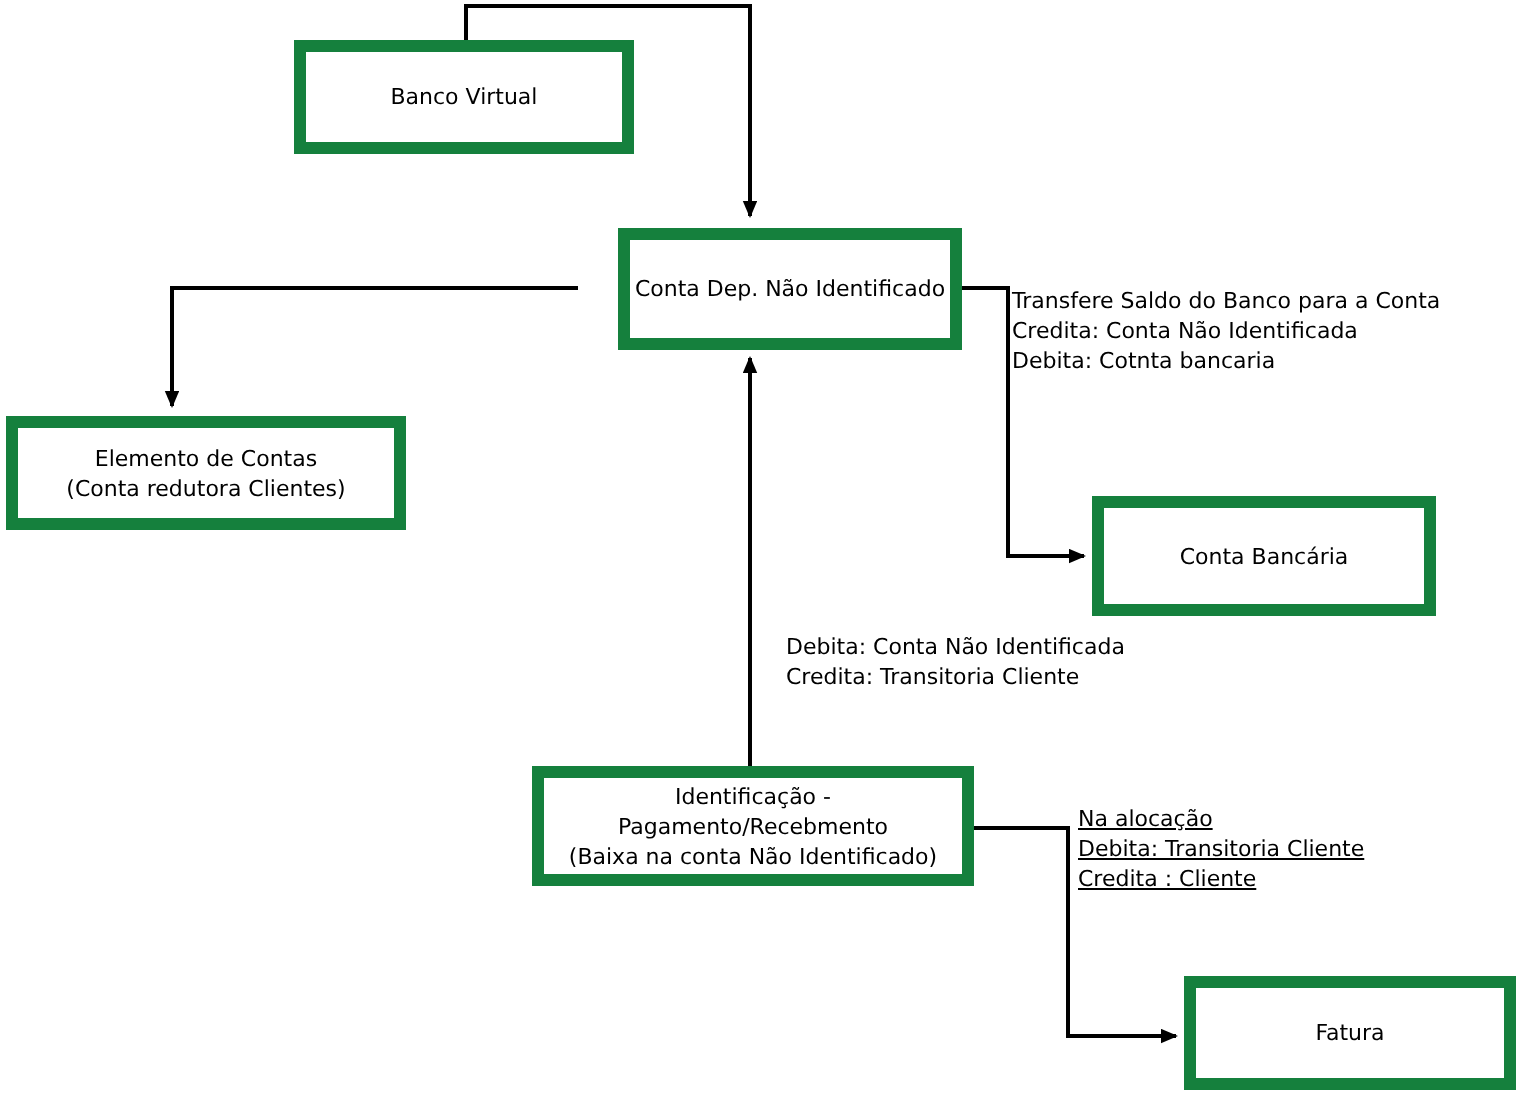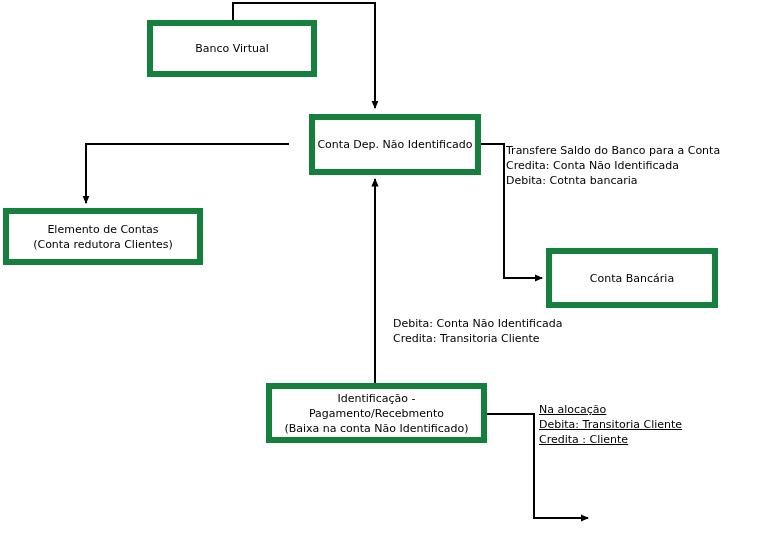--- a/index.html
+++ b/index.html
@@ -99,20 +99,23 @@
 
   <div class="node" style="left:546px; top:248px; width:172px; height:60px;">
     <span class="label">Conta Bancária</span>
   </div>
 
   <div class="node" style="left:266px; top:383px; width:221px; height:60px;">
     <span class="label">Identificação - Pagamento/Recebmento
 (Baixa na conta Não Identificado)</span>
   </div>
 
+  <div class="node" style="left:592px; top:488px; width:166px; height:57px;">
+    <span class="label">Fatura</span>
+  </div>
 
   <div class="edge-note" style="left:506px; top:143px;">Transfere Saldo do Banco para a Conta
 Credita: Conta Não Identificada
 Debita:  Cotnta bancaria</div>
 
   <div class="edge-note" style="left:393px; top:316px;">Debita: Conta Não Identificada
 Credita: Transitoria Cliente</div>
 
   <div class="edge-note" style="left:539px; top:402px;text-decoration:underline;">Na alocação
 Debita: Transitoria Cliente

